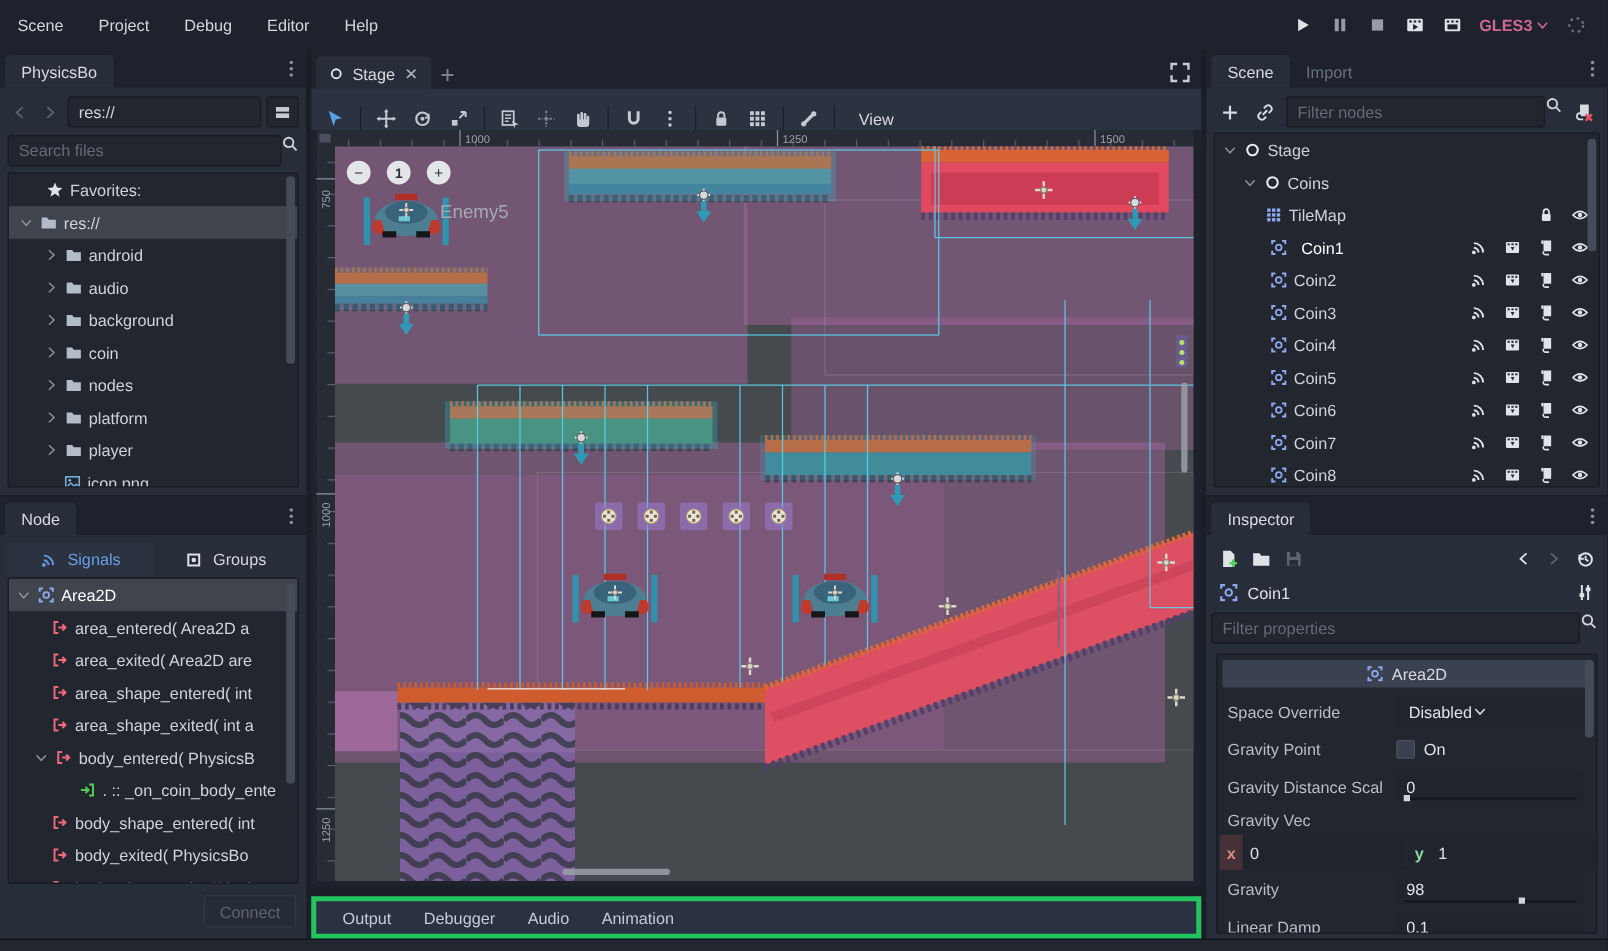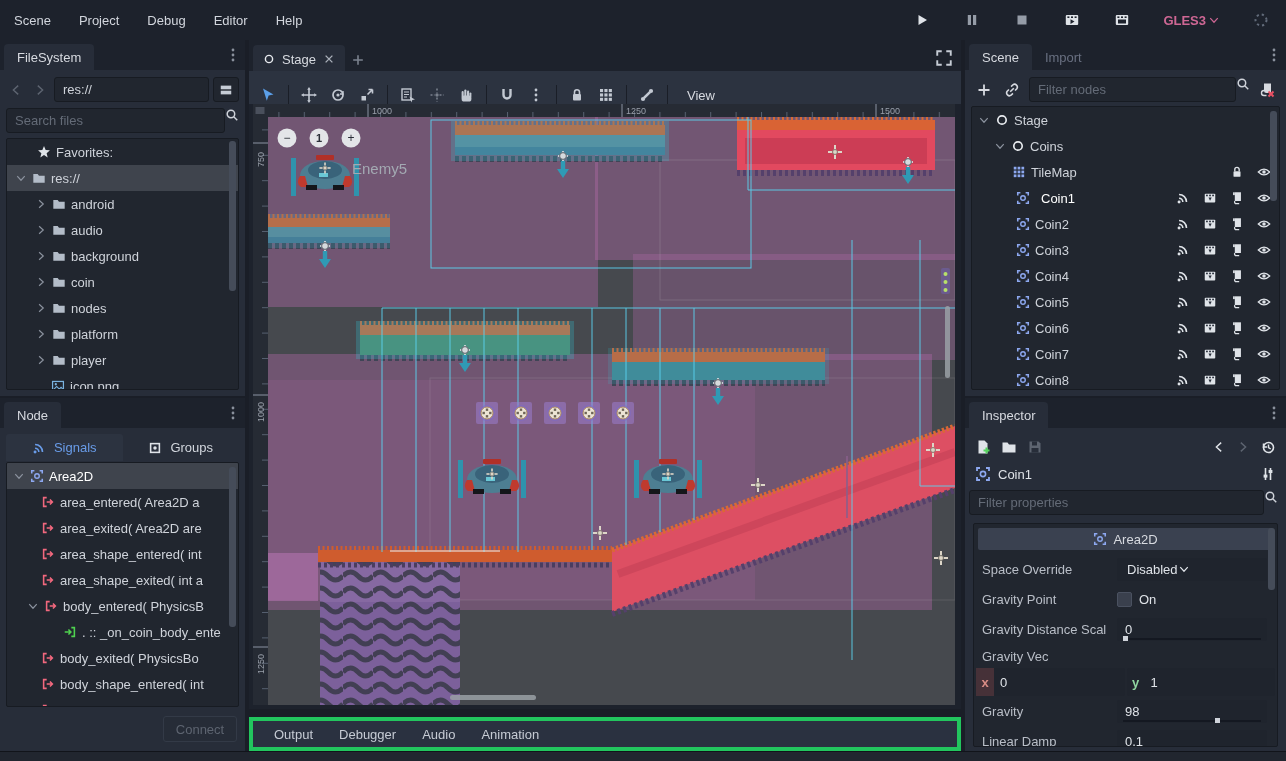--- a/index.html
+++ b/index.html
@@ -7,21 +7,21 @@
   body{background:#1a1e27;font-family:"Liberation Sans","DejaVu Sans",sans-serif;font-size:13px;color:#cfd3da;position:relative}
   .i{width:16px;height:16px;flex:0 0 auto;display:inline-block}
   .i14{width:14px;height:14px;flex:0 0 auto}
   .i12{width:12px;height:12px;flex:0 0 auto}
   
   #menubar{left:0;top:0;width:1286px;height:40px;background:#1d222c;display:flex;align-items:center}
   .menu-item{padding:4px 10px;margin:0 4px;color:#d2d6dd;cursor:default}
   #modes{position:absolute;left:505px;top:0;height:40px;display:flex;align-items:center;gap:10px}
   .mode{display:flex;align-items:center;gap:5px;padding:4px 8px;color:#d2d6dd}
   .mode.active{color:#699ce8}
-  #run-controls{position:absolute;right:12px;top:0;height:40px;display:flex;align-items:center;gap:24px}
+  #run-controls{position:absolute;right:12px;top:0;height:40px;display:flex;align-items:center;gap:4px}
   .runbtn{width:26px;height:26px;display:flex;align-items:center;justify-content:center;color:#dfe3e8}
   .runbtn.dim{color:#959ca7}
   #renderer{display:flex;align-items:center;gap:2px;color:#ce6794;font-weight:bold;padding:0 4px}
   #update-spinner{color:#626b7a}
   
   .panel{position:absolute;background:#272d39}
   .tabstrip{height:30px;background:#1d222c;display:flex;align-items:flex-end;position:relative}
   .ptab{height:26px;display:flex;align-items:center;gap:6px;padding:0 13px;background:#272d39;border-radius:4px 4px 0 0;color:#d7dae0}
   .ptab.inactive{background:transparent;color:#697081}
   .dotsbtn{position:absolute;right:4px;top:7px;width:16px;height:16px;color:#8a919d}
@@ -357,21 +357,21 @@
         <svg class="i">
           <use href="#s-spinner"></use>
         </svg>
       </div>
   </div>
 </div>
 
 <div class="panel" id="fs-panel" style="left:0;top:40px;width:245px;height:356px">
   <div class="tabstrip">
     <div class="ptab" style="margin-left:4px">
-        <span>FileSystem</span>
+        <span>PhysicsBo</span>
       </div>
     <svg class="dotsbtn">
         <use href="#s-dots-v"></use>
       </svg>
   </div>
   <div id="fs-pathbar">
     <div class="navbtn">
         <svg class="i14">
           <use href="#s-chev-l"></use>
         </svg>
@@ -556,27 +556,27 @@
     <div class="trow" style="padding-left:56px">
         <svg class="i14" style="color:#4fd14f">
           <use href="#s-conn"></use>
         </svg>
         <span>. :: _on_coin_body_ente</span>
       </div>
     <div class="trow" style="padding-left:34px">
         <svg class="i14 sigrow-ic">
           <use href="#s-slot"></use>
         </svg>
-        <span>body_exited( PhysicsBo</span>
+        <span>body_shape_entered( int</span>
       </div>
     <div class="trow" style="padding-left:34px">
         <svg class="i14 sigrow-ic">
           <use href="#s-slot"></use>
         </svg>
-        <span>body_shape_entered( int</span>
+        <span>body_exited( PhysicsBo</span>
       </div>
     <div class="trow" style="padding-left:34px">
         <svg class="i14 sigrow-ic">
           <use href="#s-slot"></use>
         </svg>
         <span>body_shape_exited( int b</span>
       </div>
     <div class="vscroll">
         <div class="handle" style="top:2px;height:160px"></div>
       </div>

